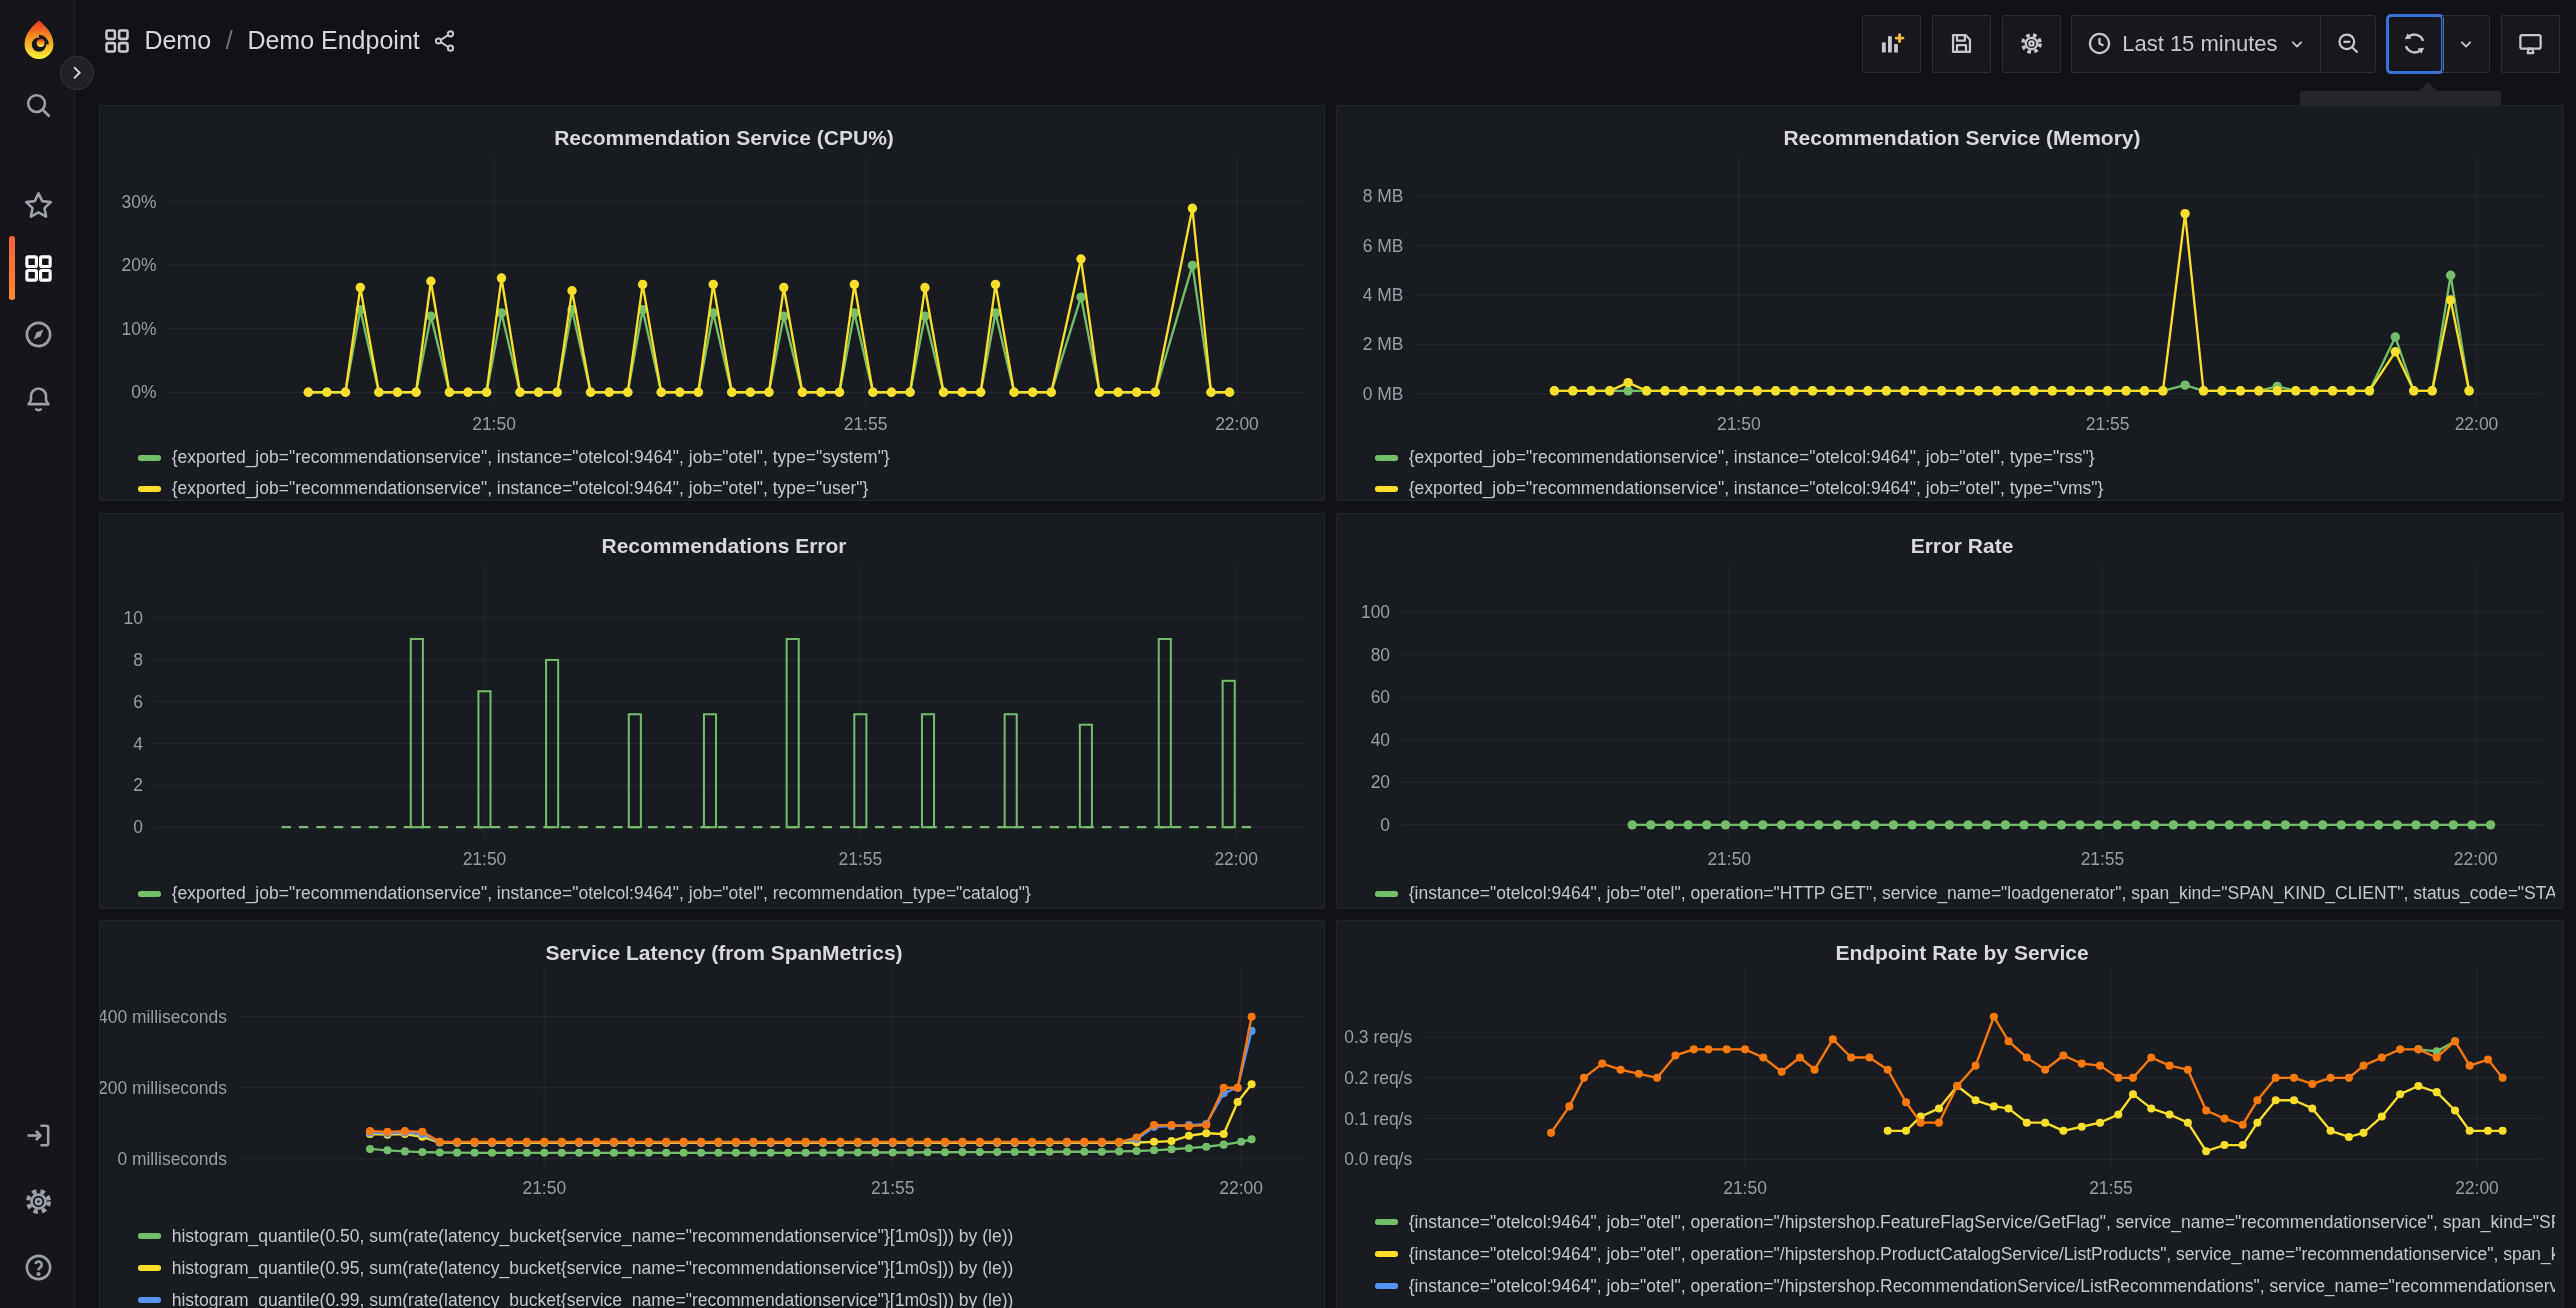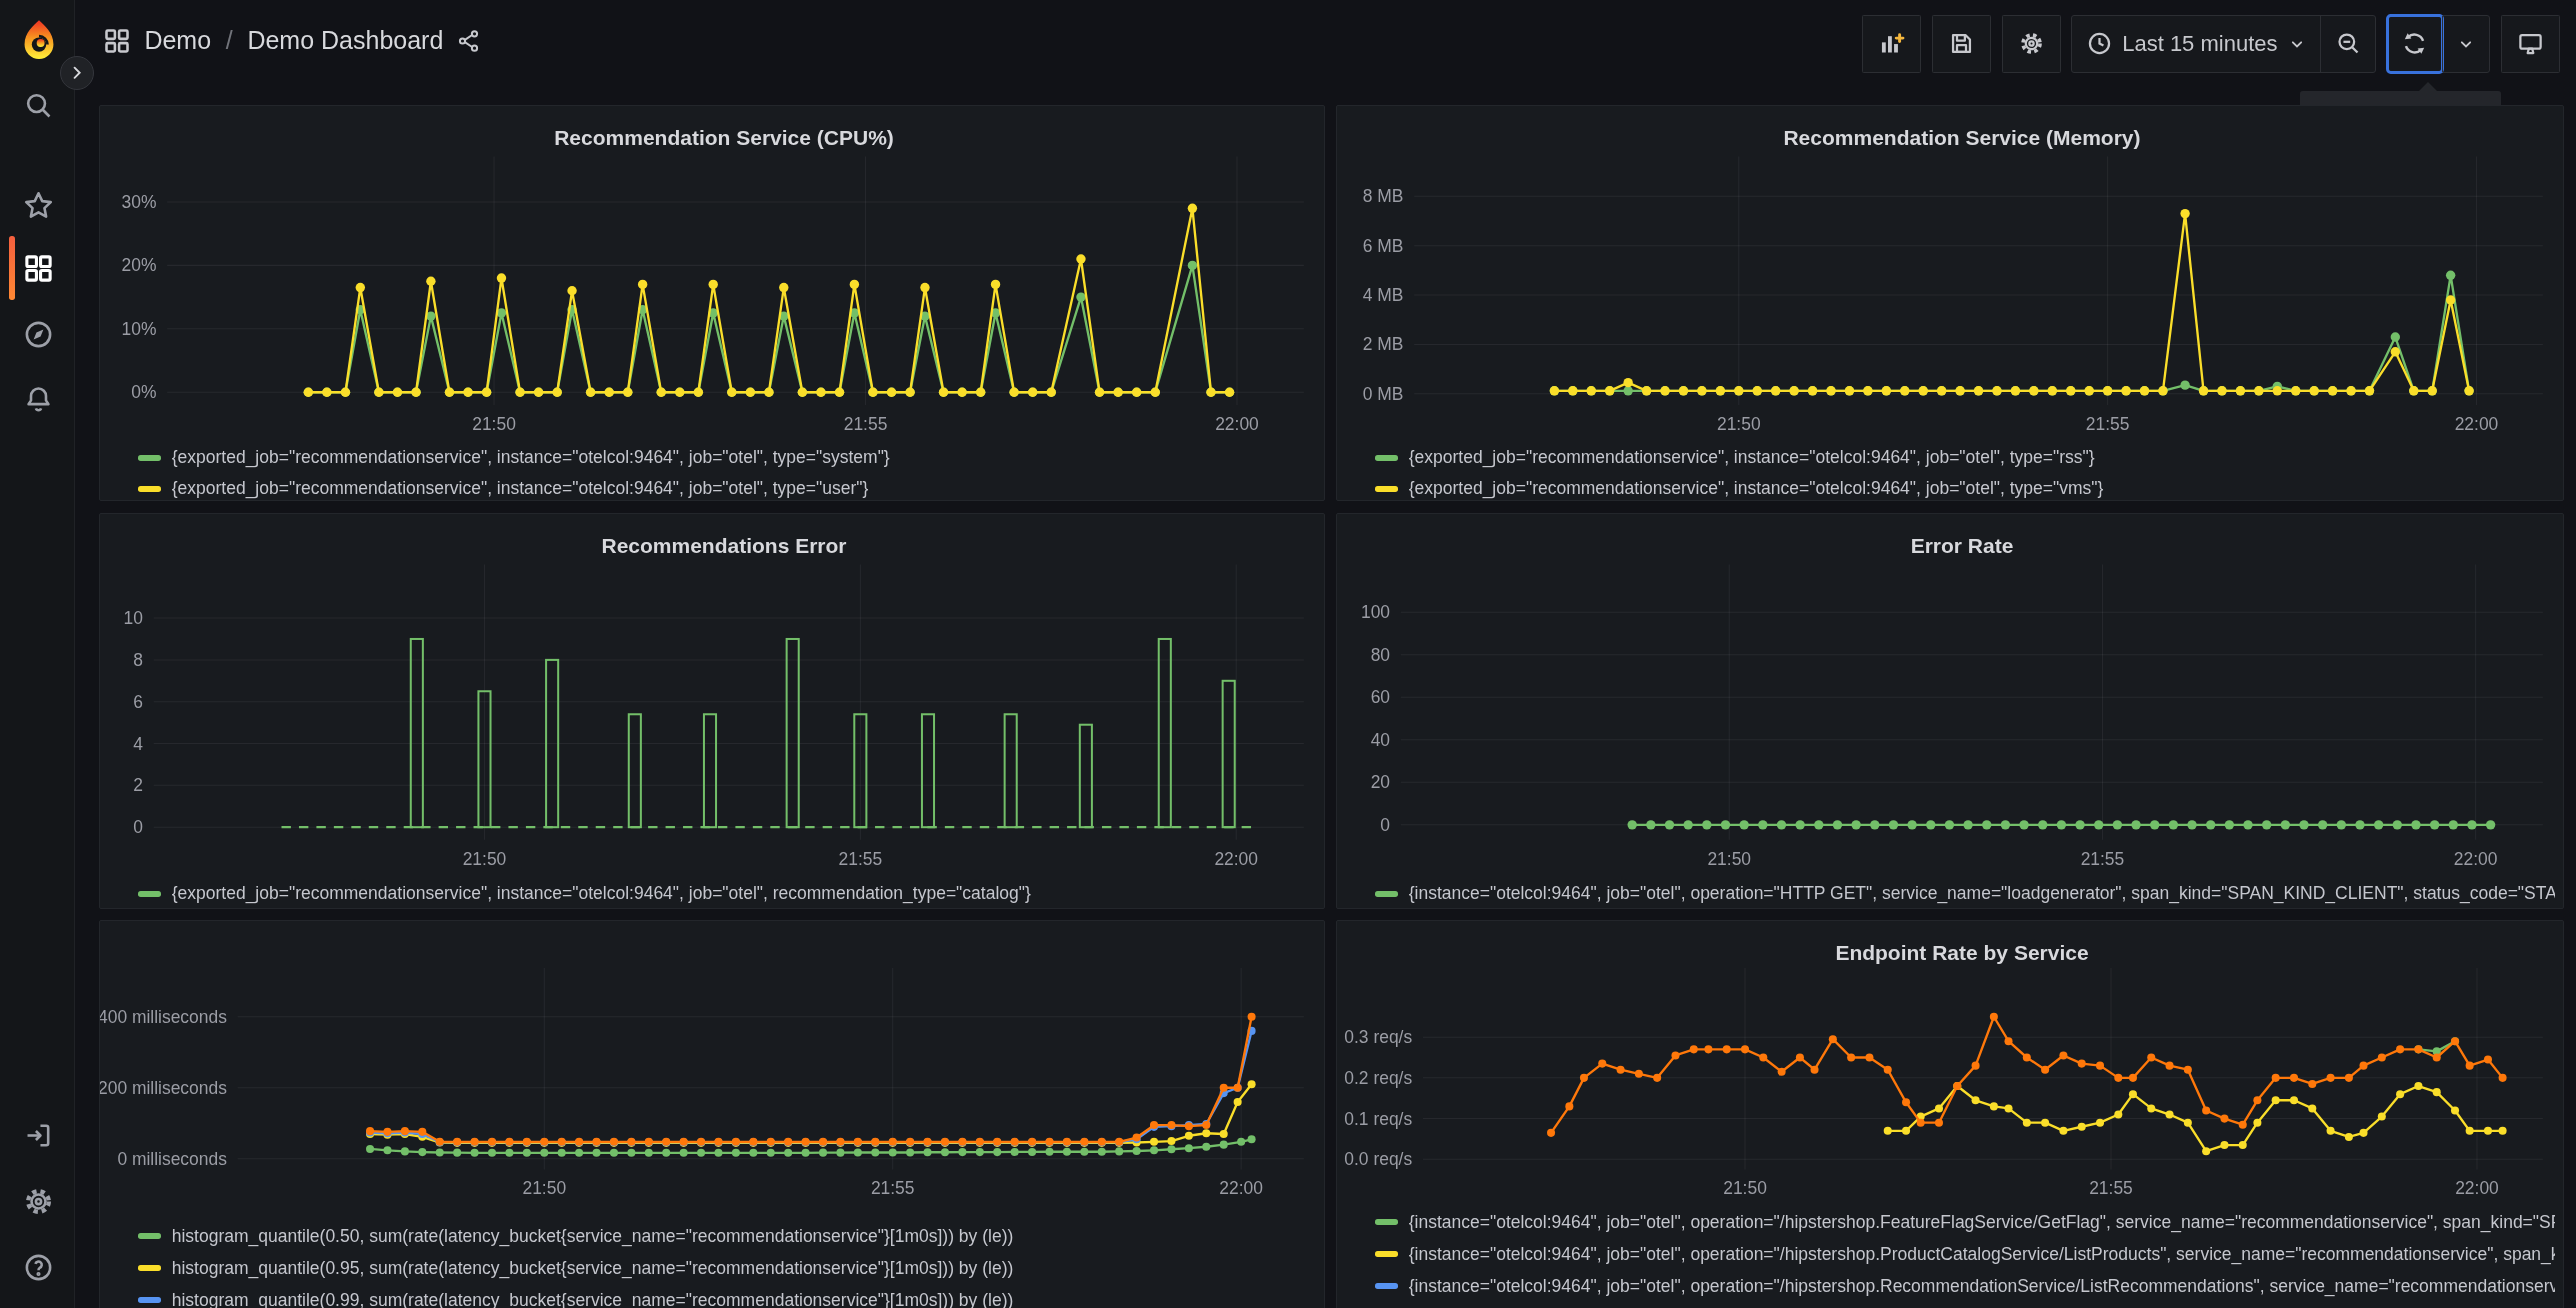--- a/index.html
+++ b/index.html
@@ -125,21 +125,21 @@
 <header class="topbar">
   <div class="crumbs">
     <svg class="apps-ico" viewBox="0 0 24 24" fill="none" stroke="currentColor" stroke-width="2.2">
         <rect x="3" y="3" width="7.2" height="7.2" rx="1"></rect>
         <rect x="13.8" y="3" width="7.2" height="7.2" rx="1"></rect>
         <rect x="3" y="13.8" width="7.2" height="7.2" rx="1"></rect>
         <rect x="13.8" y="13.8" width="7.2" height="7.2" rx="1"></rect>
       </svg>
     <span class="crumb-txt">Demo</span>
     <span class="crumb-sep">/</span>
-    <span class="crumb-txt">Demo Dashboard</span>
+    <span class="crumb-txt">Demo Endpoint</span>
     <svg class="share-ico" viewBox="0 0 24 24" fill="none" stroke="currentColor" stroke-width="2">
         <circle cx="17.5" cy="4.8" r="2.6"></circle>
         <circle cx="5.5" cy="12" r="2.6"></circle>
         <circle cx="17.5" cy="19.2" r="2.6"></circle>
         <line x1="7.9" y1="10.8" x2="15.1" y2="6"></line>
         <line x1="7.9" y1="13.2" x2="15.1" y2="18"></line>
       </svg>
   </div>
 
   <div class="tb-right">
@@ -833,20 +833,21 @@
         <circle cx="1543.9019607843138" cy="322.3529411764706" r="6" fill="#FF780A"></circle>
         <circle cx="1569.8496732026142" cy="303.8235294117647" r="6" fill="#FF780A"></circle>
         <circle cx="1595.797385620915" cy="303.8235294117647" r="6" fill="#FF780A"></circle>
         <circle cx="1621.7450980392157" cy="305.4117647058823" r="6" fill="#FF780A"></circle>
         <circle cx="1647.6928104575163" cy="303.8235294117647" r="6" fill="#FF780A"></circle>
         <circle cx="1673.640522875817" cy="248.23529411764707" r="6" fill="#FF780A"></circle>
         <circle cx="1694.3986928104573" cy="248.23529411764707" r="6" fill="#FF780A"></circle>
         <circle cx="1715.156862745098" cy="142.35294117647058" r="6" fill="#FF780A"></circle>
       </svg>
     </div>
+  <h2 class="panel-title">Service Latency (from SpanMetrics)</h2>
   <div class="legend" style="top: 285px;">
       <div class="legend-row" style="height: 32px; margin-top: 14px;">
         <span class="swatch" style="background: rgb(115, 191, 105);"></span>
         <span>histogram_quantile(0.50, sum(rate(latency_bucket{service_name="recommendationservice"}[1m0s])) by (le))</span>
       </div>
       <div class="legend-row" style="height: 32px;">
         <span class="swatch" style="background: rgb(250, 222, 42);"></span>
         <span>histogram_quantile(0.95, sum(rate(latency_bucket{service_name="recommendationservice"}[1m0s])) by (le))</span>
       </div>
       <div class="legend-row" style="height: 32px;">

